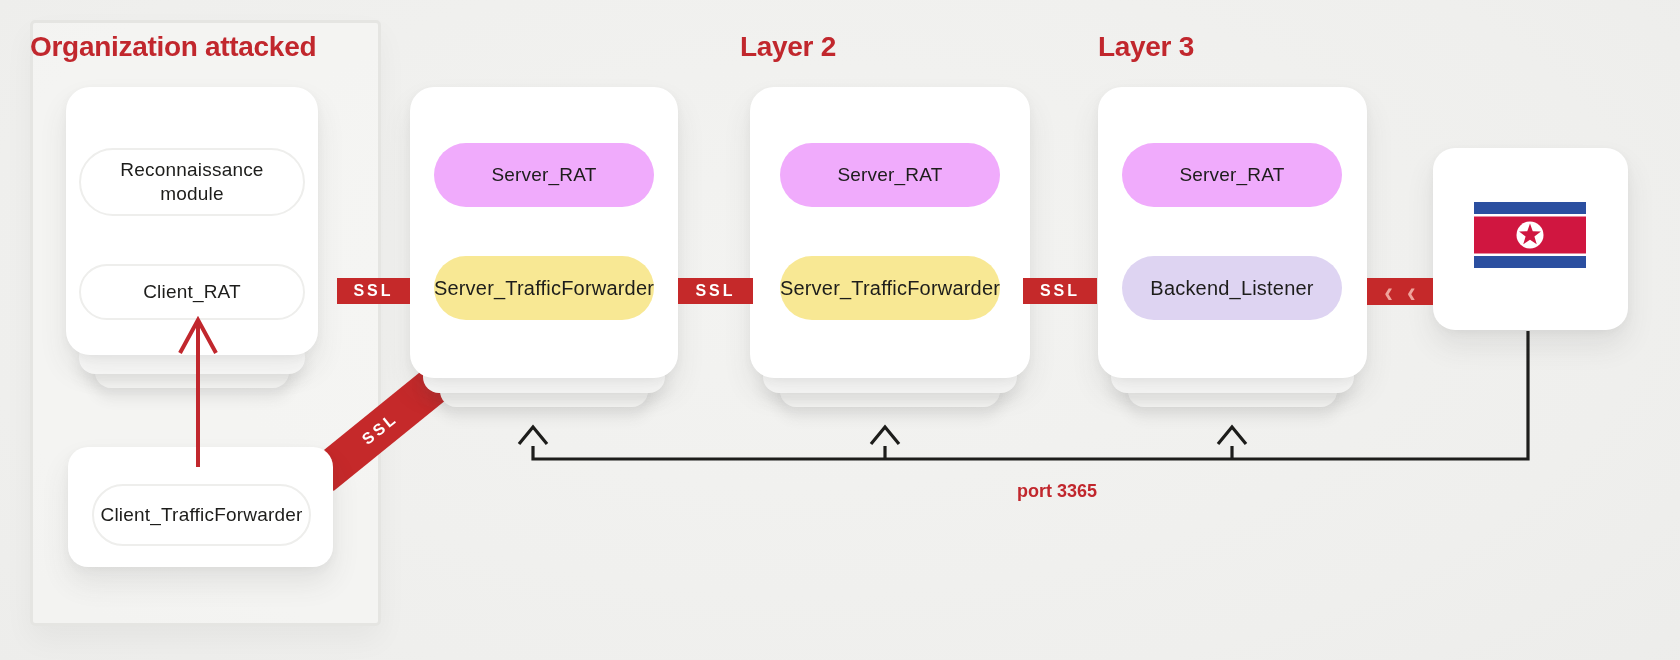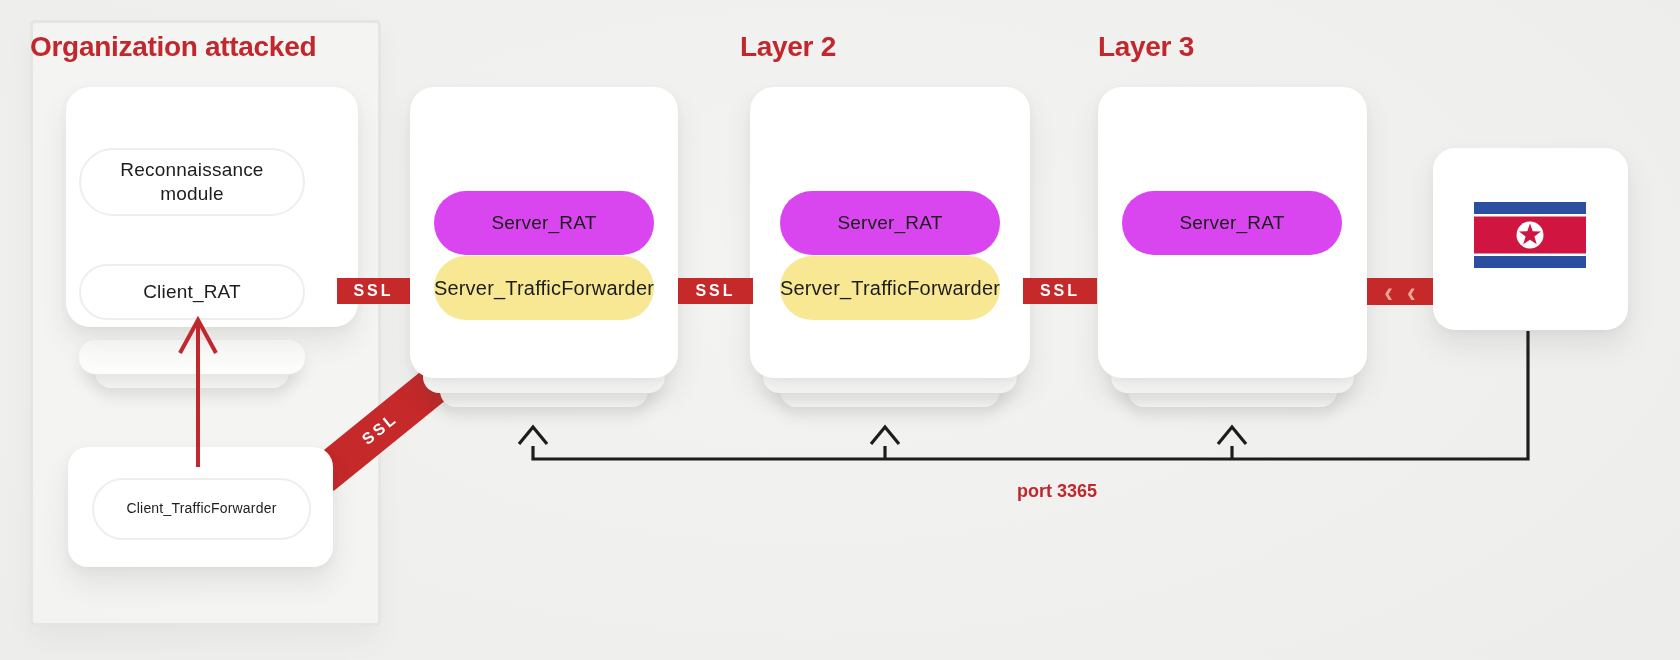--- a/index.html
+++ b/index.html
@@ -30,47 +30,47 @@
     position:absolute;background:#ffffff;border-radius:24px;
     box-shadow:0 16px 28px rgba(70,70,70,.10), 0 3px 8px rgba(70,70,70,.05);
     z-index:4;
   }
   .stack-page{
     position:absolute;background:#fcfcfb;border-radius:16px;
     box-shadow:0 10px 14px rgba(70,70,70,.10);
   }
   .stack-page.p1{z-index:3;}
   .stack-page.p2{z-index:2;background:#f8f8f6;}
-  .org-card{left:66px;top:87px;width:252px;height:240px;padding-left:40px;}
+  .org-card{left:66px;top:87px;width:252px;height:268px;}
   .org-p1{left:79px;top:340px;width:226px;height:34px;}
   .org-p2{left:95px;top:340px;width:194px;height:48px;}
   .l1-card{left:410px;top:87px;width:268px;height:291px;}
   .l2-card{left:750px;top:87px;width:280px;height:291px;}
   .l3-card{left:1098px;top:87px;width:269px;height:291px;}
   .l1-p1{left:423px;top:358px;width:242px;height:35px;}
   .l1-p2{left:440px;top:358px;width:208px;height:49px;}
   .l2-p1{left:763px;top:358px;width:254px;height:35px;}
   .l2-p2{left:780px;top:358px;width:220px;height:49px;}
   .l3-p1{left:1111px;top:358px;width:243px;height:35px;}
   .l3-p2{left:1128px;top:358px;width:209px;height:49px;}
   .ctf-card{left:68px;top:447px;width:265px;height:120px;border-radius:20px;}
   .flag-card{left:1433px;top:148px;width:195px;height:182px;border-radius:22px;}
   
   .pill{
     position:absolute;display:flex;align-items:center;justify-content:center;
     border-radius:34px;font-size:19px;letter-spacing:.2px;color:#1d1d1b;
     text-align:center;white-space:pre-line;line-height:1.25;
   }
   .pill.outline{background:#fff;border:2px solid #eeeeec;}
-  .pill.blue{background:#d946ef;margin-top:48px;}
+  .pill.blue{background:#f0abfc;}
   .pill.yellow{background:#f8e894;}
   .pill.purple{background:#ded4f2;}
   .recon-pill{left:13px;top:61px;width:222px;height:64px;}
   .rat-pill{left:13px;top:177px;width:222px;height:52px;}
-  .ctf-pill{left:24px;top:31px;width:215px;height:58px;font-size:14px;}
+  .ctf-pill{left:24px;top:37px;width:215px;height:58px;font-size:19px;}
   .pill-top{left:24px;top:56px;width:220px;height:64px;}
   .l2 .pill-top,.l2 .pill-bottom{left:30px;}
   .pill-bottom{left:24px;top:169px;width:220px;height:64px;font-size:20px;}
   
   .ssl-badge{
     position:absolute;top:278px;height:26px;background:#c5292a;
     display:flex;align-items:center;justify-content:center;
     color:#fff;font-weight:bold;font-size:16px;letter-spacing:3px;z-index:5;
   }
   .b0{left:337px;width:73px;}
@@ -157,20 +157,21 @@
   <div class="card l2-card l2">
     <div class="pill blue pill-top">Server_RAT</div>
     <div class="pill yellow pill-bottom">Server_TrafficForwarder</div>
   </div>
 
   <div class="section-title t3">Layer 3</div>
   <div class="stack-page p2 l3-p2"></div>
   <div class="stack-page p1 l3-p1"></div>
   <div class="card l3-card">
     <div class="pill blue pill-top">Server_RAT</div>
+    <div class="pill purple pill-bottom">Backend_Listener</div>
   </div>
 
   <div class="ssl-badge b0">
     <span>SSL</span>
   </div>
   <div class="ssl-badge b1">
     <span>SSL</span>
   </div>
   <div class="ssl-badge b2">
     <span>SSL</span>

